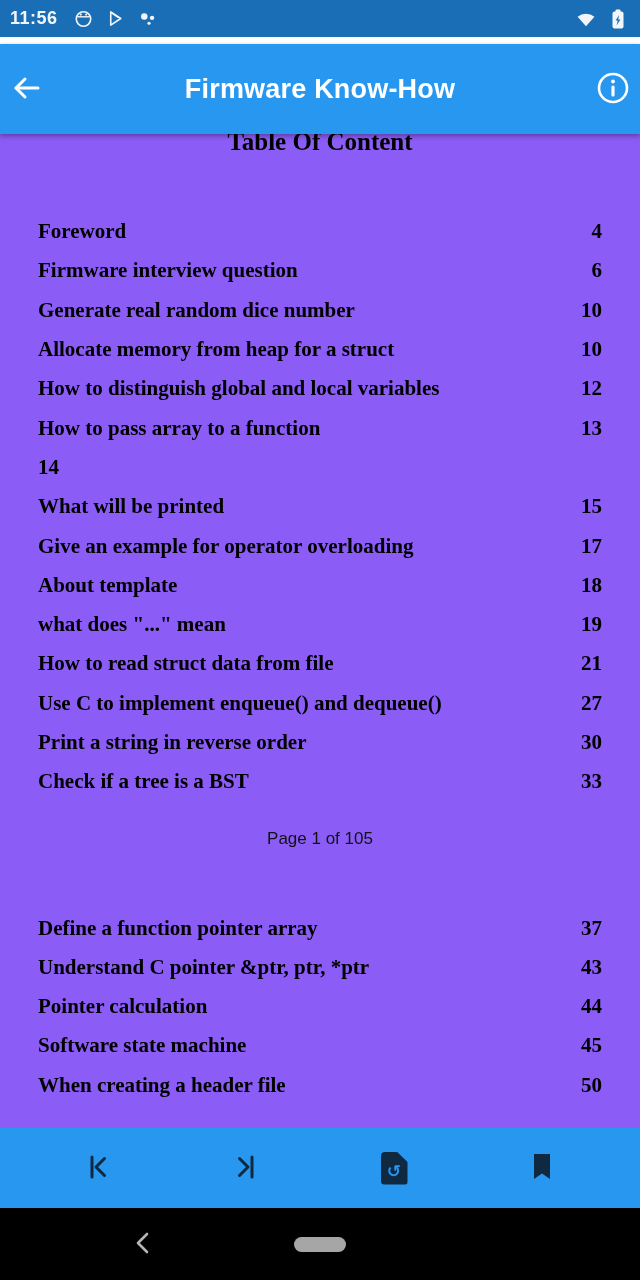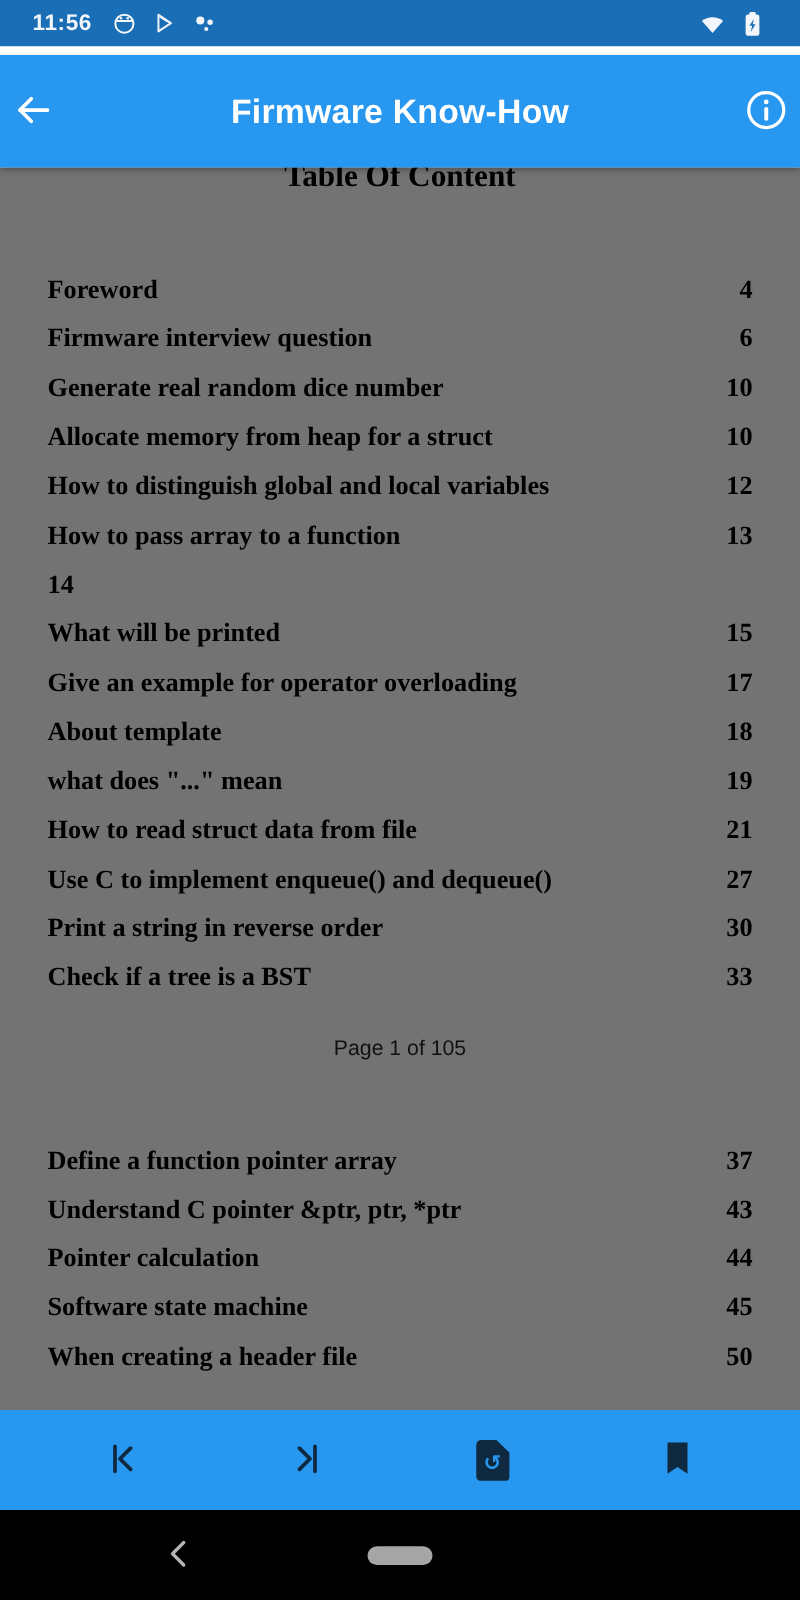--- a/index.html
+++ b/index.html
@@ -1,37 +1,37 @@
 <!DOCTYPE html>
 <html><head>
 <meta charset="utf-8">
 <style>
   html,body{margin:0;padding:0;background:#555;}
   .screen{position:relative;width:640px;height:1280px;margin:0 auto;background:#fff;
           overflow:hidden;font-family:"Liberation Sans",sans-serif;}
 
   
   .status-bar{position:absolute;top:0;left:0;width:100%;height:37px;background:#1a6eb5;
-              display:flex;align-items:center;padding:0 26px;box-sizing:border-box;color:#f2f6fa;}
+              display:flex;align-items:center;padding:0 10px;box-sizing:border-box;color:#f2f6fa;}
   .status-time{font-size:18px;font-weight:bold;letter-spacing:.5px;}
   .sb-left-icons{display:flex;align-items:center;gap:13px;margin-left:16px;}
   .sb-spacer{flex:1;}
   .sb-right-icons{display:flex;align-items:center;gap:8px;}
   .sb-icon{display:inline-flex;align-items:center;justify-content:center;}
 
   
   .app-bar{position:absolute;top:44px;left:0;width:100%;height:90px;background:#2897f0;
            display:flex;align-items:center;padding:0 1px;box-sizing:border-box;z-index:5;
            box-shadow:0 2px 5px rgba(0,0,0,.35);}
   .icon-btn{width:52px;height:52px;display:flex;align-items:center;justify-content:center;
             background:none;border:none;padding:0;cursor:pointer;}
   .app-title{flex:1;text-align:center;color:#fff;font-size:27px;font-weight:bold;letter-spacing:.2px;}
 
   
-  .content{position:absolute;top:134px;left:0;width:100%;height:994px;background:#737373;
+  .content{position:absolute;top:134px;left:0;width:100%;height:994px;background:#8b5cf6;
            overflow:hidden;z-index:1;}
   .doc-heading{margin:-7px 0 0 0;text-align:center;font-family:"Liberation Serif",serif;
                font-weight:bold;font-size:25px;color:#000;line-height:30px;}
   .toc{margin:0 38px;}
   .toc-row{display:flex;justify-content:space-between;align-items:center;height:39.3px;
            font-family:"Liberation Serif",serif;font-weight:bold;font-size:21px;color:#000;}
   .toc-title{white-space:nowrap;}
   .toc-page{white-space:nowrap;}
   .toc-p1{margin-top:55px;}
   .page-indicator{margin-top:28px;text-align:center;font-size:17px;color:#111;}

